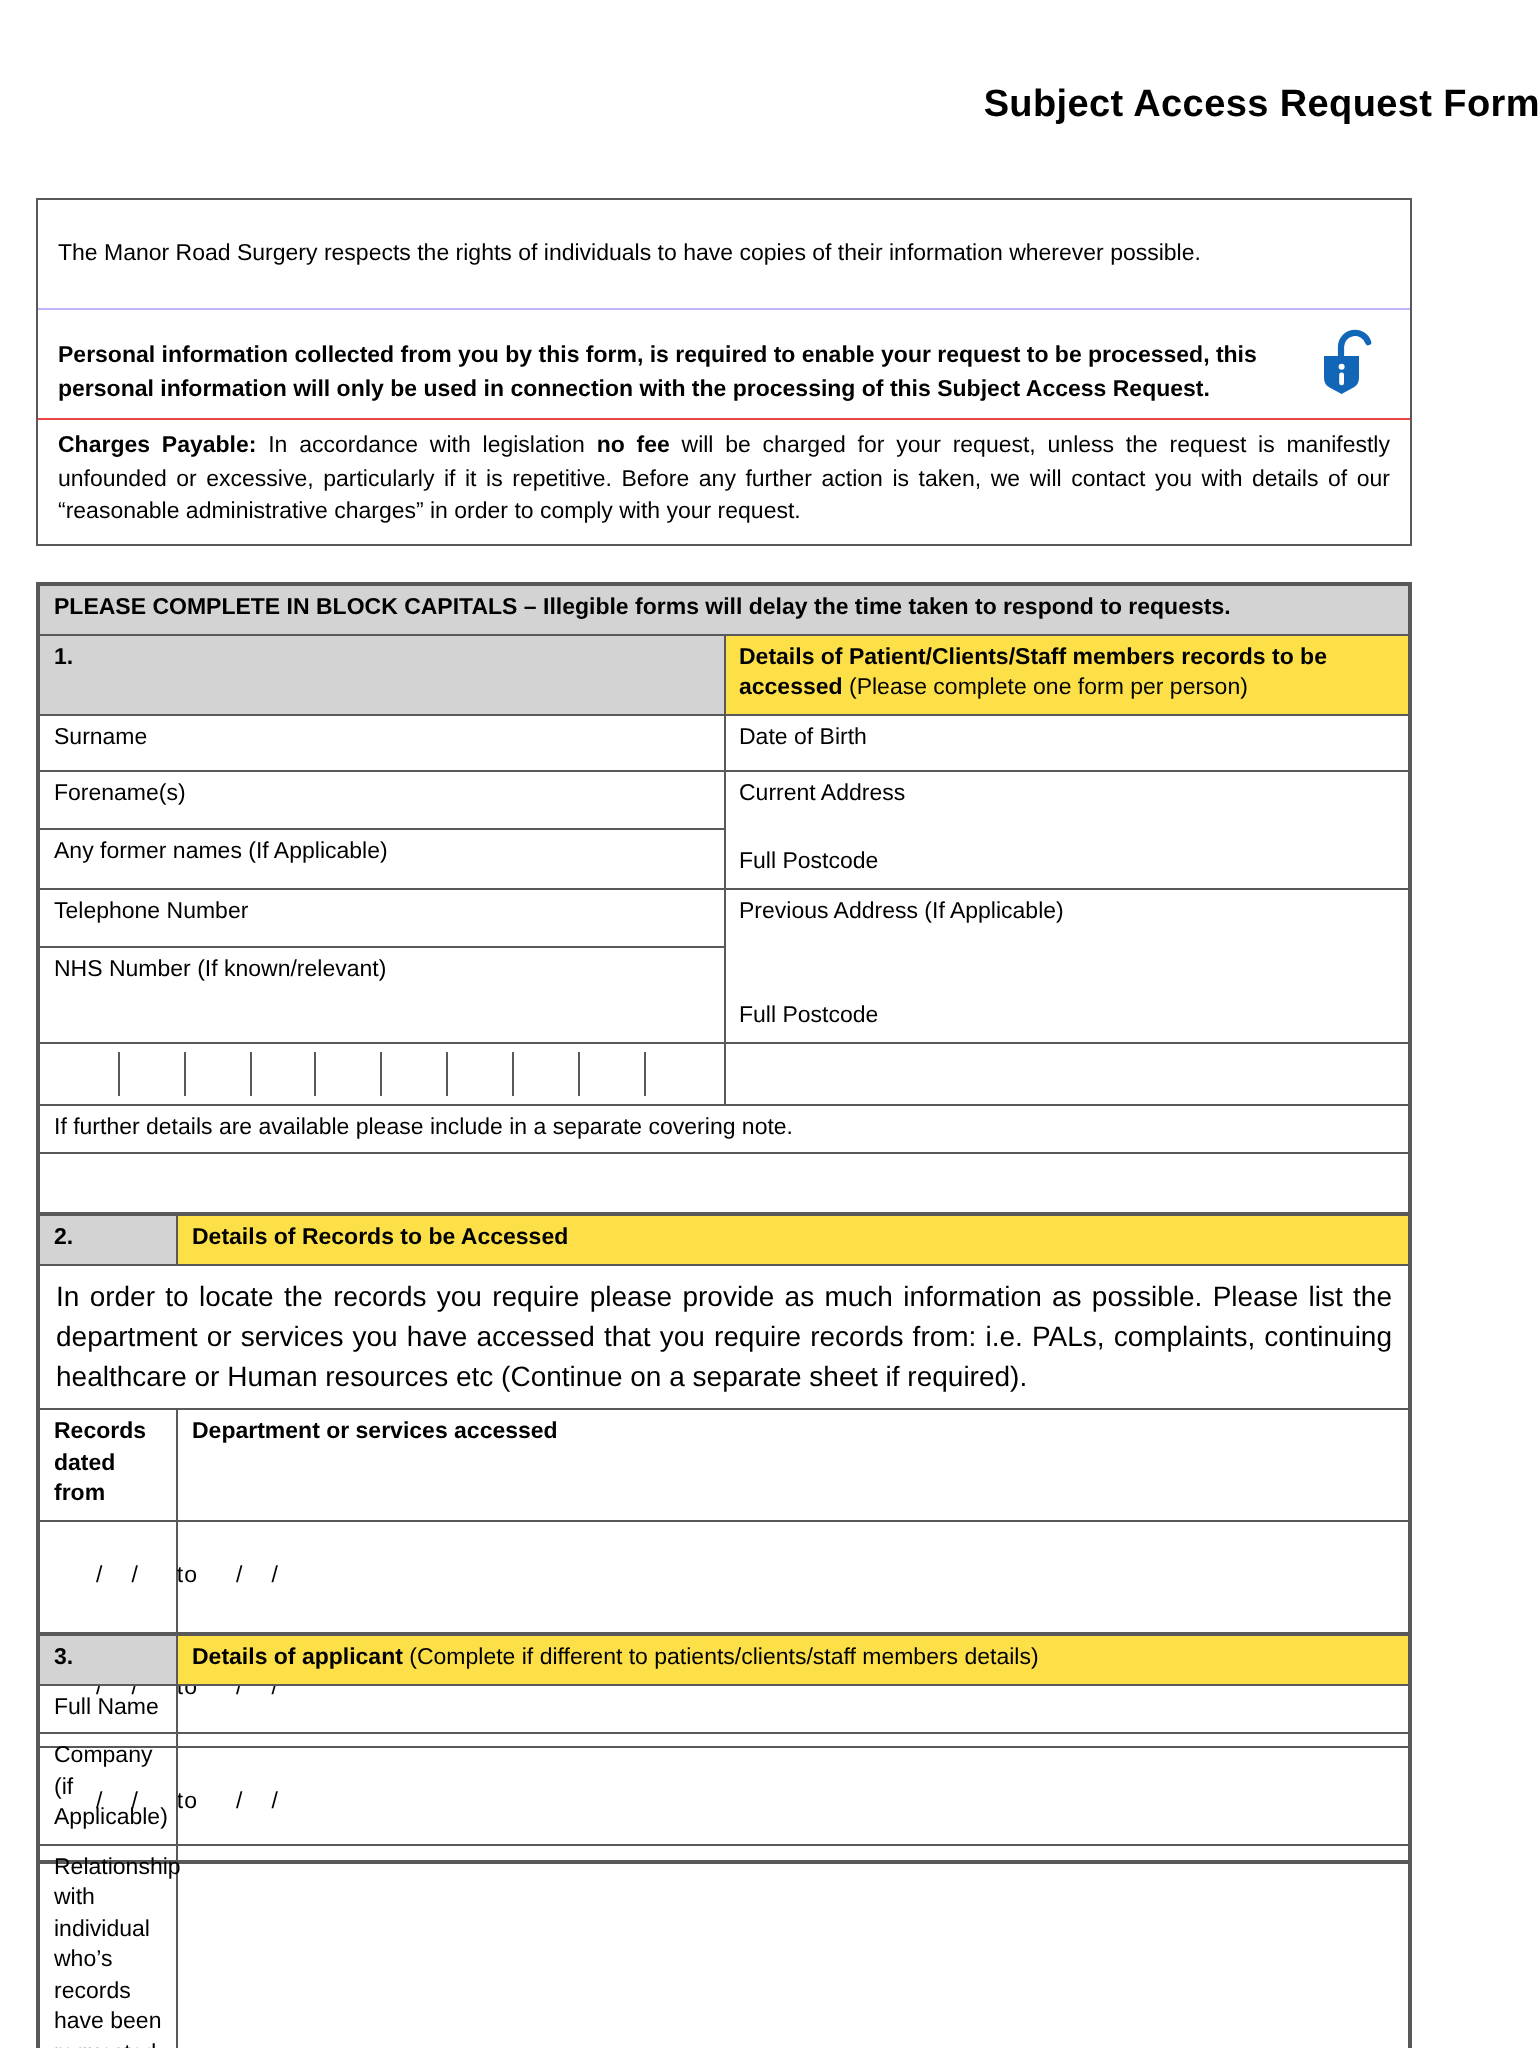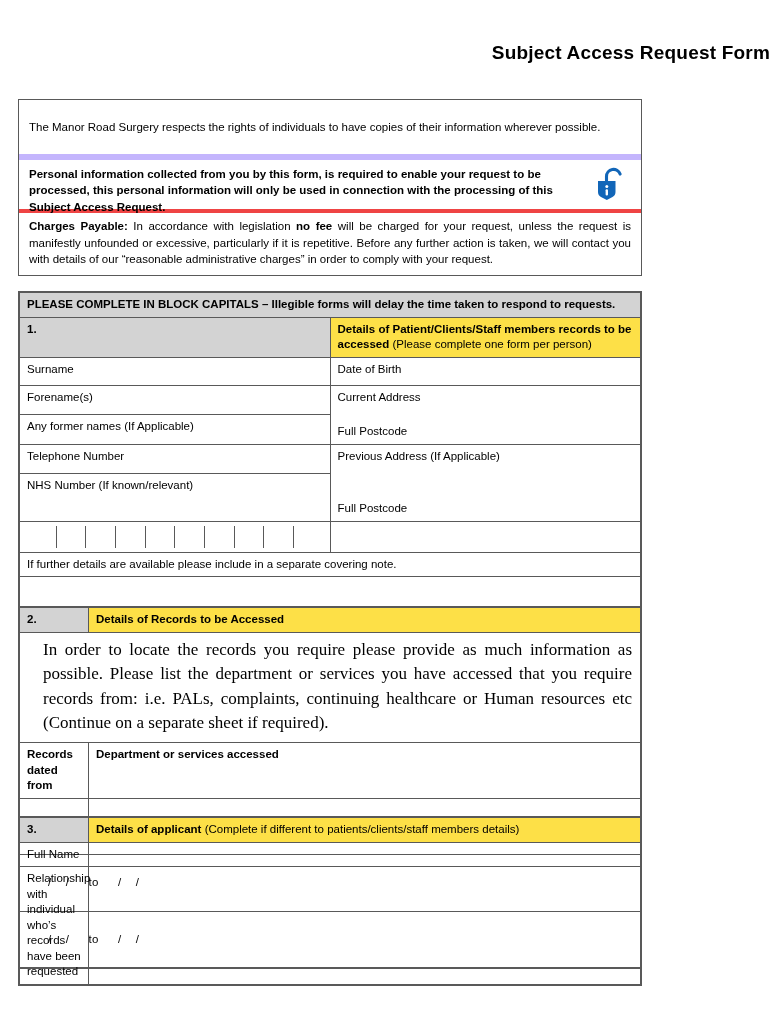--- a/index.html
+++ b/index.html
@@ -28,49 +28,49 @@
     font-weight: bold;
     letter-spacing: .2px;
     padding-top: 43px;
     line-height: 1.1;
   }
 
   
   .block {
     position: absolute;
     left: 18px;
-    width: 624px;
+    width: 688px;
     box-sizing: border-box;
     border: 1px solid #595959;
   }
 
   .intro-box { top: 99px; }
   .intro-row {
     box-sizing: border-box;
     padding: 6px 10px;
     font-size: 11.5px;
     line-height: 1.45;
   }
   .intro-row.r1 {
     height: 54px;
     display: flex;
     align-items: center;
   }
   .intro-row.r2 {
-    border-top: 6px solid #c4b5fd;
+    border-top: 1px solid #c4b5fd;
     height: 55px;
     display: flex;
-    align-items: flex-start;
+    align-items: flex-end;
     position: relative;
     font-weight: bold;
     padding-right: 70px;
   }
   .intro-row.r2 .txt { line-height: 1.42; }
   .intro-row.r3 {
-    border-top: 4px solid #ef4444;
+    border-top: 1px solid #ef4444;
     padding: 5px 10px 7px 10px;
     text-align: justify;
     line-height: 1.45;
   }
   .lock-wrap {
     position: absolute;
     right: 14px;
     top: 50%;
     transform: translateY(-50%);
     width: 34px;
@@ -135,25 +135,24 @@
   }
   .boxstrip .cell {
     flex: 1 1 0;
     border-right: 1px solid #595959;
   }
   .boxstrip .cell:last-child { border-right: none; }
 
   
   .sec2 { top: 606px; }
   .sec2 .para {
-    font-size: 17px;
+    font-size: 14px;
     line-height: 1.45;
-    padding: 5px 8px 6px 23px;
+    padding: 5px 8px 6px 8px;
     text-align: justify;
-    font-family: Liberation Serif, serif;
   }
   .sec2 td.c1 { width: 193px; }
   .sec2 .colhead { font-weight: bold; font-size: 11.5px; }
   .daterow td { height: 17px; vertical-align: middle; }
   .date-cell {
     display: flex;
     align-items: center;
     justify-content: flex-start;
     font-size: 11.5px;
     padding-left: 14px;
@@ -320,20 +319,24 @@
     <table class="grid">
       <tbody>
         <tr>
           <td class="sec-num">3.</td>
           <td class="sec-title"><span>Details of applicant</span><span class="note"> (Complete if different to patients/clients/staff members details)</span></td>
         </tr>
         <tr class="r">
           <td class="c1">Full Name</td>
           <td></td>
         </tr>
+        <tr class="r">
+          <td class="c1">Company (if Applicable)</td>
+          <td></td>
+        </tr>
         <tr class="rel">
           <td class="c1w">Relationship with individual who’s records have been requested</td>
           <td></td>
         </tr>
       </tbody>
     </table>
   </div>
 
 </div>
 

